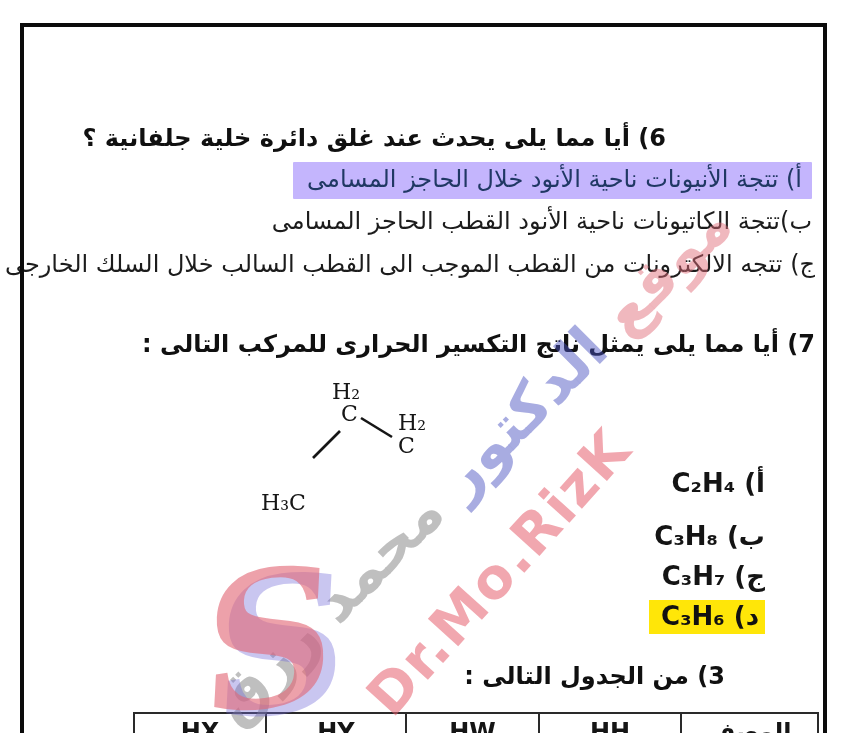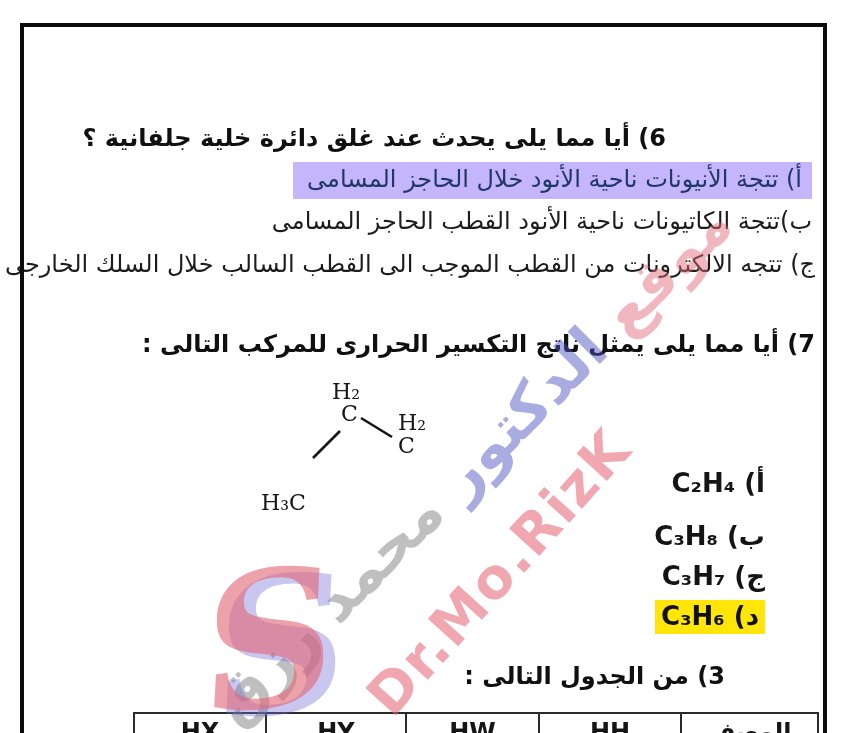--- a/index.html
+++ b/index.html
@@ -13,21 +13,21 @@
   }
   .ar{direction:rtl;unicode-bidi:plaintext;text-align:right;white-space:nowrap;color:#1c1c1c;}
   .abs{position:absolute;z-index:1;}
   .qtitle{font-weight:bold;font-size:24px;color:#101010;}
   .opt{font-size:24px;}
   .hl-bar{
     background:#c4b5fd;padding:3px 10px 6px 14px;border-radius:1px;
     color:#203864;
   }
   .q7opt{font-weight:bold;font-size:26px;color:#141414;direction:rtl;white-space:nowrap;}
-  .q7opt .hl{background:#ffe608;padding:1px 6px 3px 6px;color:#111;}
+  .q7opt .hl{background:#ffe608;padding:1px 6px 3px 12px;color:#111;}
   
   .struct{position:absolute;left:255px;top:380px;width:360px;height:110px;z-index:1;
           font-family:"DejaVu Serif","Liberation Serif",serif;font-weight:normal;color:#161616;}
   .struct span{position:absolute;font-size:22px;line-height:1;white-space:nowrap;}
   .struct svg{position:absolute;left:0;top:0;}
   
   .tbl{
     position:absolute;left:133px;top:712px;z-index:1;border-collapse:collapse;direction:rtl;
   }
   .tbl td{

